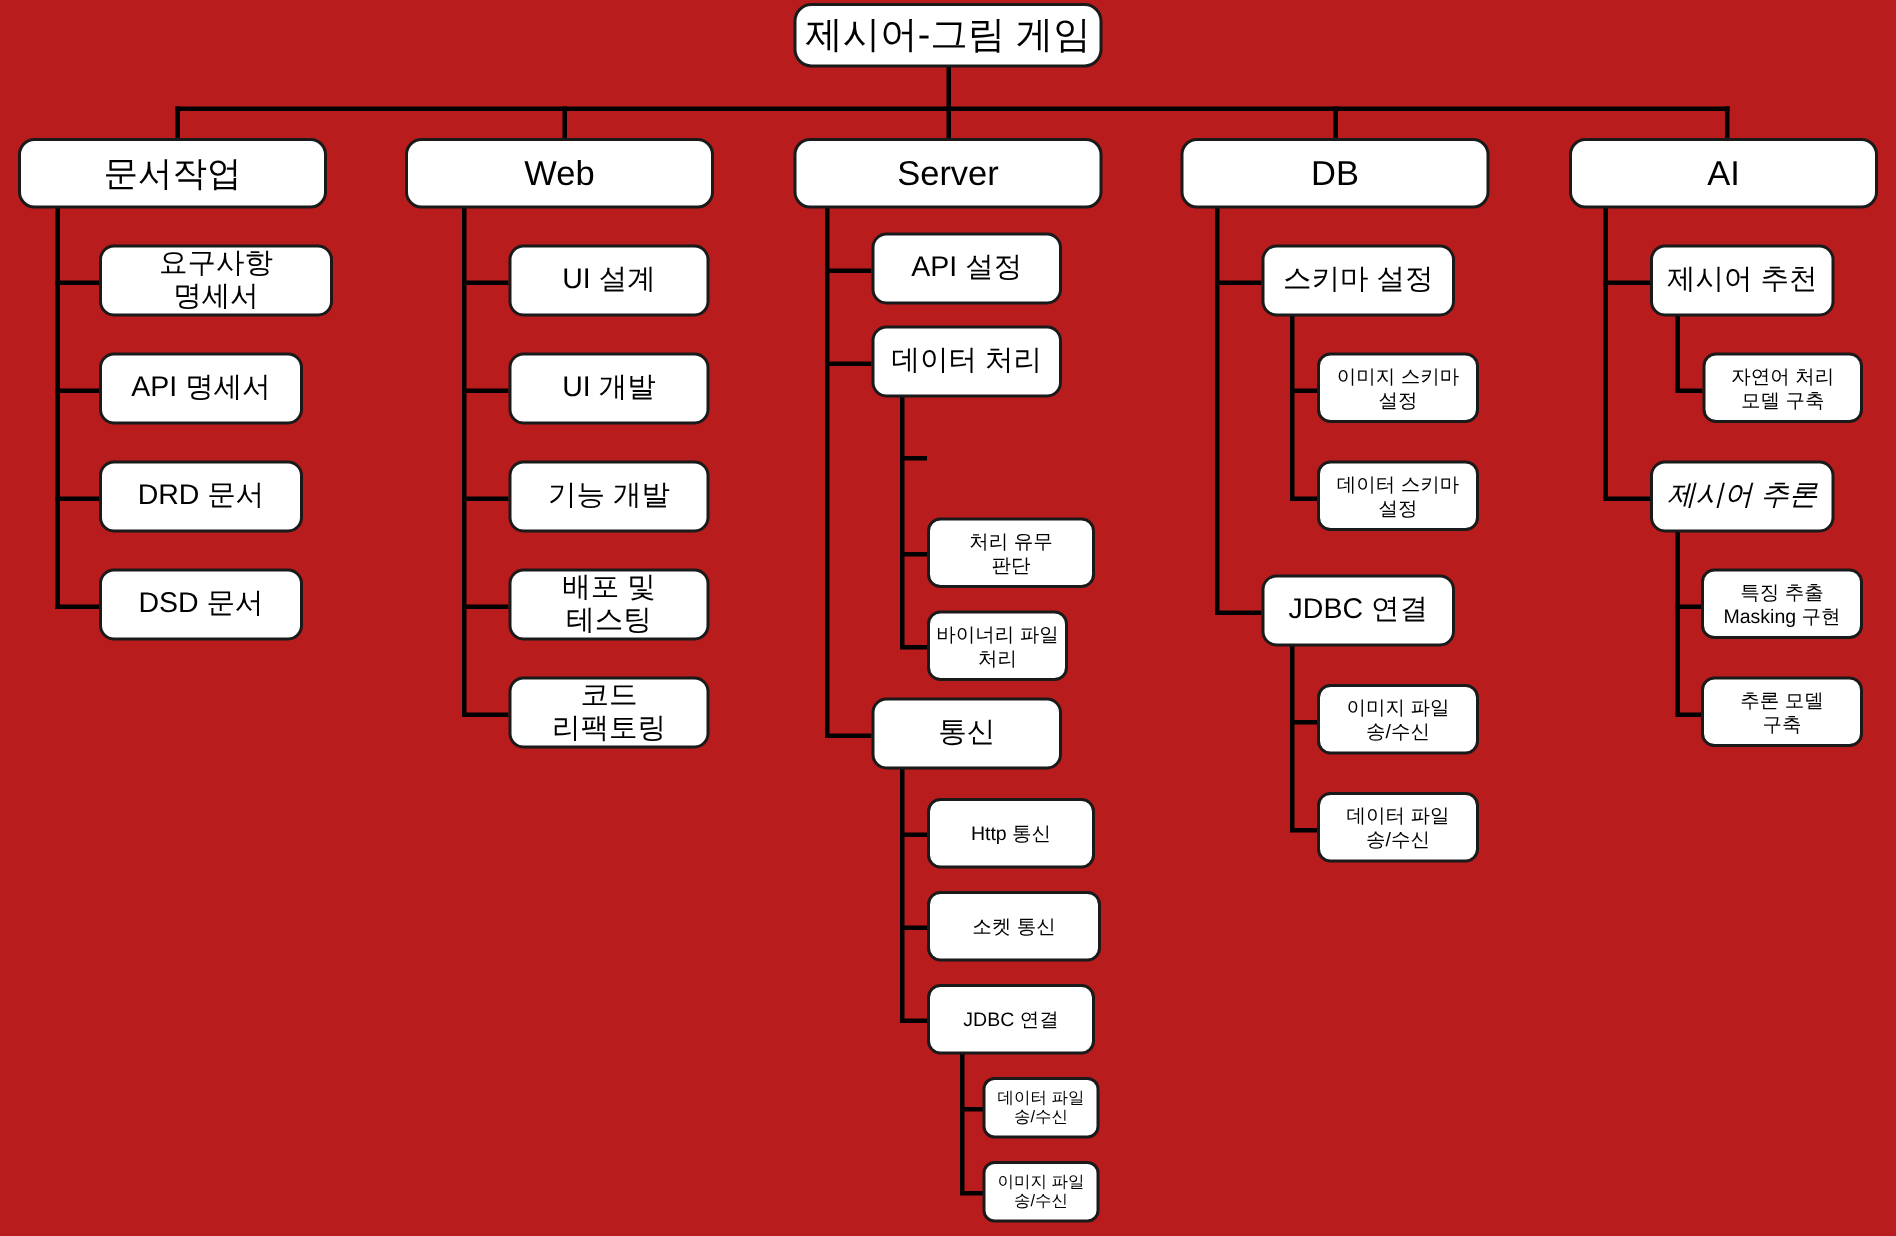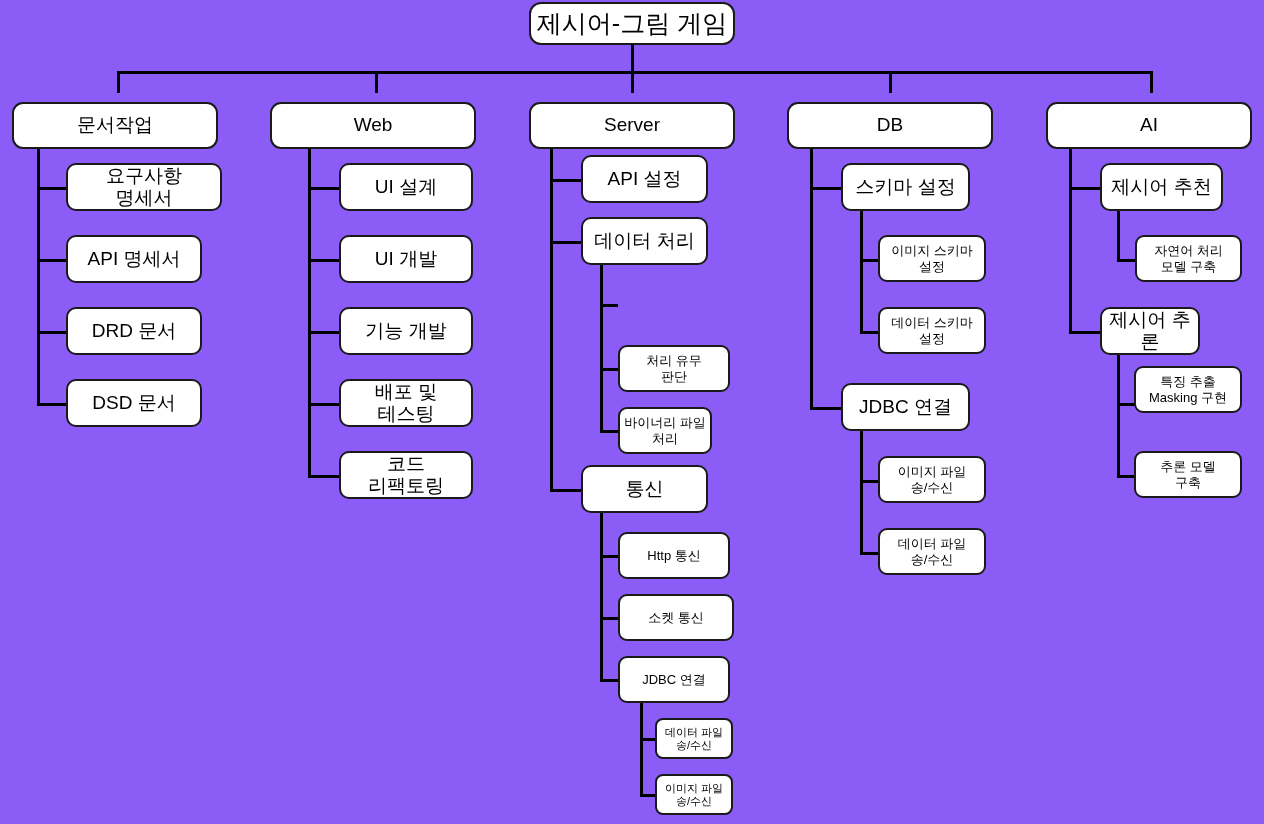--- a/index.html
+++ b/index.html
@@ -4,42 +4,42 @@
 <style>
   html, body {
     margin: 0;
     padding: 0;
     background: #ffffff;
   }
   #canvas {
     position: relative;
     width: 1264px;
     height: 824px;
-    background: #8b5cf6;
+    background: #b91c1c;
     font-family: "Liberation Sans", "DejaVu Sans", sans-serif;
     overflow: hidden;
   }
   .node {
     position: absolute;
     box-sizing: border-box;
     background: #ffffff;
     border: 2px solid #1a1a1a;
     border-radius: 10px;
     display: flex;
     align-items: center;
     justify-content: center;
     text-align: center;
     color: #000000;
     line-height: 1.18;
     white-space: pre-line;
     padding: 2px 4px;
     z-index: 2;
   }
   .lvl0 { font-size: 25px; border-radius: 12px; }
-  .lvl1 { font-size: 19px; border-radius: 11px; margin-top: 10px; }
+  .lvl1 { font-size: 23px; border-radius: 11px; }
   .lvl2 { font-size: 19px; border-radius: 10px; }
   .lvl3 { font-size: 13px; border-radius: 9px; }
   .lvl4 { font-size: 11px; border-radius: 8px; }
   .conn {
     position: absolute;
     background: #000000;
     z-index: 1;
   }
   .conn.h { height: 3px; }
   .conn.v { width: 3px; }
@@ -158,22 +158,22 @@
   <div class="node lvl3" style="left:878px; top:235px; width:108px; height:47px;">이미지 스키마
 설정</div>
   <div class="node lvl3" style="left:878px; top:307px; width:108px; height:47px;">데이터 스키마
 설정</div>
   <div class="node lvl3" style="left:878px; top:456px; width:108px; height:47px;">이미지 파일
 송/수신</div>
   <div class="node lvl3" style="left:878px; top:528px; width:108px; height:47px;">데이터 파일
 송/수신</div>
 
   <div class="node lvl2" style="left:1100px; top:163px; width:123px; height:48px;">제시어 추천</div>
-  <div class="node lvl2" style="left:1100px; top:307px; width:100px; height:48px;">제시어 추론</div>
+  <div class="node lvl2" style="left:1100px; top:307px; width:123px; height:48px;font-style:italic;">제시어 추론</div>
 
   <div class="node lvl3" style="left:1135px; top:235px; width:107px; height:47px;">자연어 처리
 모델 구축</div>
-  <div class="node lvl3" style="left:1134px; top:366px; width:108px; height:47px;">특징 추출
+  <div class="node lvl3" style="left:1134px; top:379px; width:108px; height:47px;">특징 추출
 Masking 구현</div>
   <div class="node lvl3" style="left:1134px; top:451px; width:108px; height:47px;">추론 모델
 구축</div>
 
 </div>
 
 </body></html>

